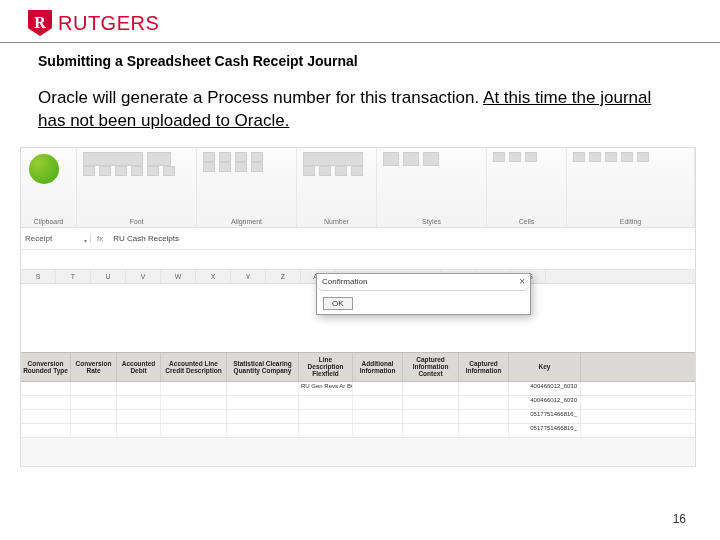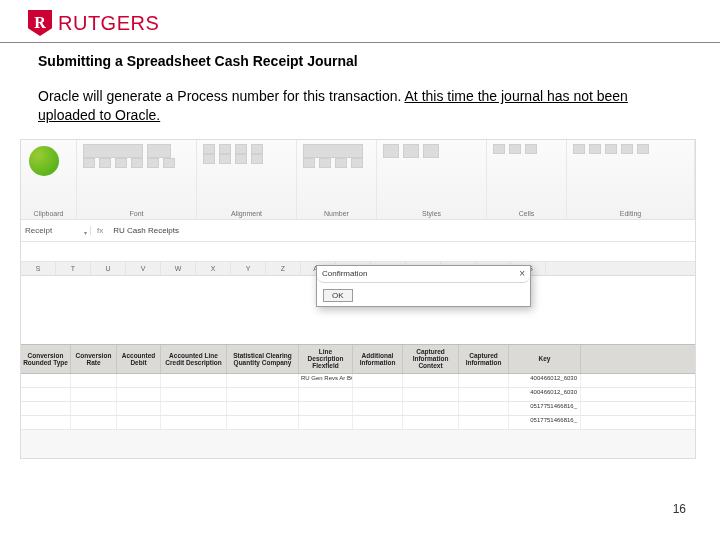--- a/index.html
+++ b/index.html
@@ -9,21 +9,21 @@
   
   .header { display: flex; align-items: center; padding: 10px 0 6px 28px; }
   .logo-shield { width: 24px; height: 26px; background: #cc0033; clip-path: polygon(0 0,100% 0,100% 70%,50% 100%,0 70%); display:flex; align-items:center; justify-content:center; }
   .logo-r { color:#fff; font-weight:bold; font-size:16px; font-family: Georgia, serif; }
   .logo-text { color:#cc0033; font-family: Liberation Sans, sans-serif; font-size:20px; letter-spacing:0.5px; margin-left:6px; }
   .rule { border:none; border-top:1px solid #888; margin: 0 0 0 0; }
 
   
   .content { padding: 10px 40px 0 38px; }
   .title { font-size: 14px; font-weight: bold; color:#000; margin-bottom: 18px; }
-  .body-text { font-size: 14px; color:#000; line-height: 1.35; margin-bottom: 14px; }
+  .body-text { font-size: 17px; color:#000; line-height: 1.35; margin-bottom: 14px; }
   .body-text .u { text-decoration: underline; }
 
   
   .shot { margin: 0 24px 0 20px; border:1px solid #ddd; background:#f7f7f7; height: 320px; position:relative; overflow:hidden; }
 
   
   .ribbon { height: 80px; background: linear-gradient(#fbfbfb,#f3f3f3); border-bottom:1px solid #e3e3e3; display:flex; }
   .ribbon-group { border-right:1px solid #e8e8e8; display:flex; flex-direction:column; justify-content:space-between; padding:4px 6px 2px 6px; position:relative; }
   .ribbon-group .gl { font-size:7px; color:#717171; text-align:center; margin-top:auto; }
   .rb-row { display:flex; gap:4px; }
@@ -59,21 +59,21 @@
   
   .bandwrap { position:absolute; left:0; right:0; bottom:28px; }
   .band { display:flex; background:#dcdad7; border-top:1px solid #bfbfbf; border-bottom:1px solid #bfbfbf; height:30px; }
   .band div { font-size:6.5px; font-weight:bold; color:#222; text-align:center; border-right:1px solid #c7c7c7; padding:2px 2px; line-height:1.1; display:flex; align-items:center; justify-content:center; }
   .datarow { display:flex; height:14px; background:#fff; border-bottom:1px solid #e8e8e8; }
   .datarow div { font-size:6px; color:#333; border-right:1px solid #eee; padding:1px 2px; overflow:hidden; white-space:nowrap; }
 
   .keycol { text-align:right !important; padding-right:3px !important; }
 
   
-  .pagenum { position:absolute; right:34px; bottom:24px; font-size:12px; color:#333; }
+  .pagenum { position:absolute; right:34px; bottom:14px; font-size:12px; color:#333; }
 </style>
 </head>
 <body>
 
 <div class="page">
 
   <div class="header">
     <div class="logo-shield">
       <span class="logo-r">R</span>
     </div>

